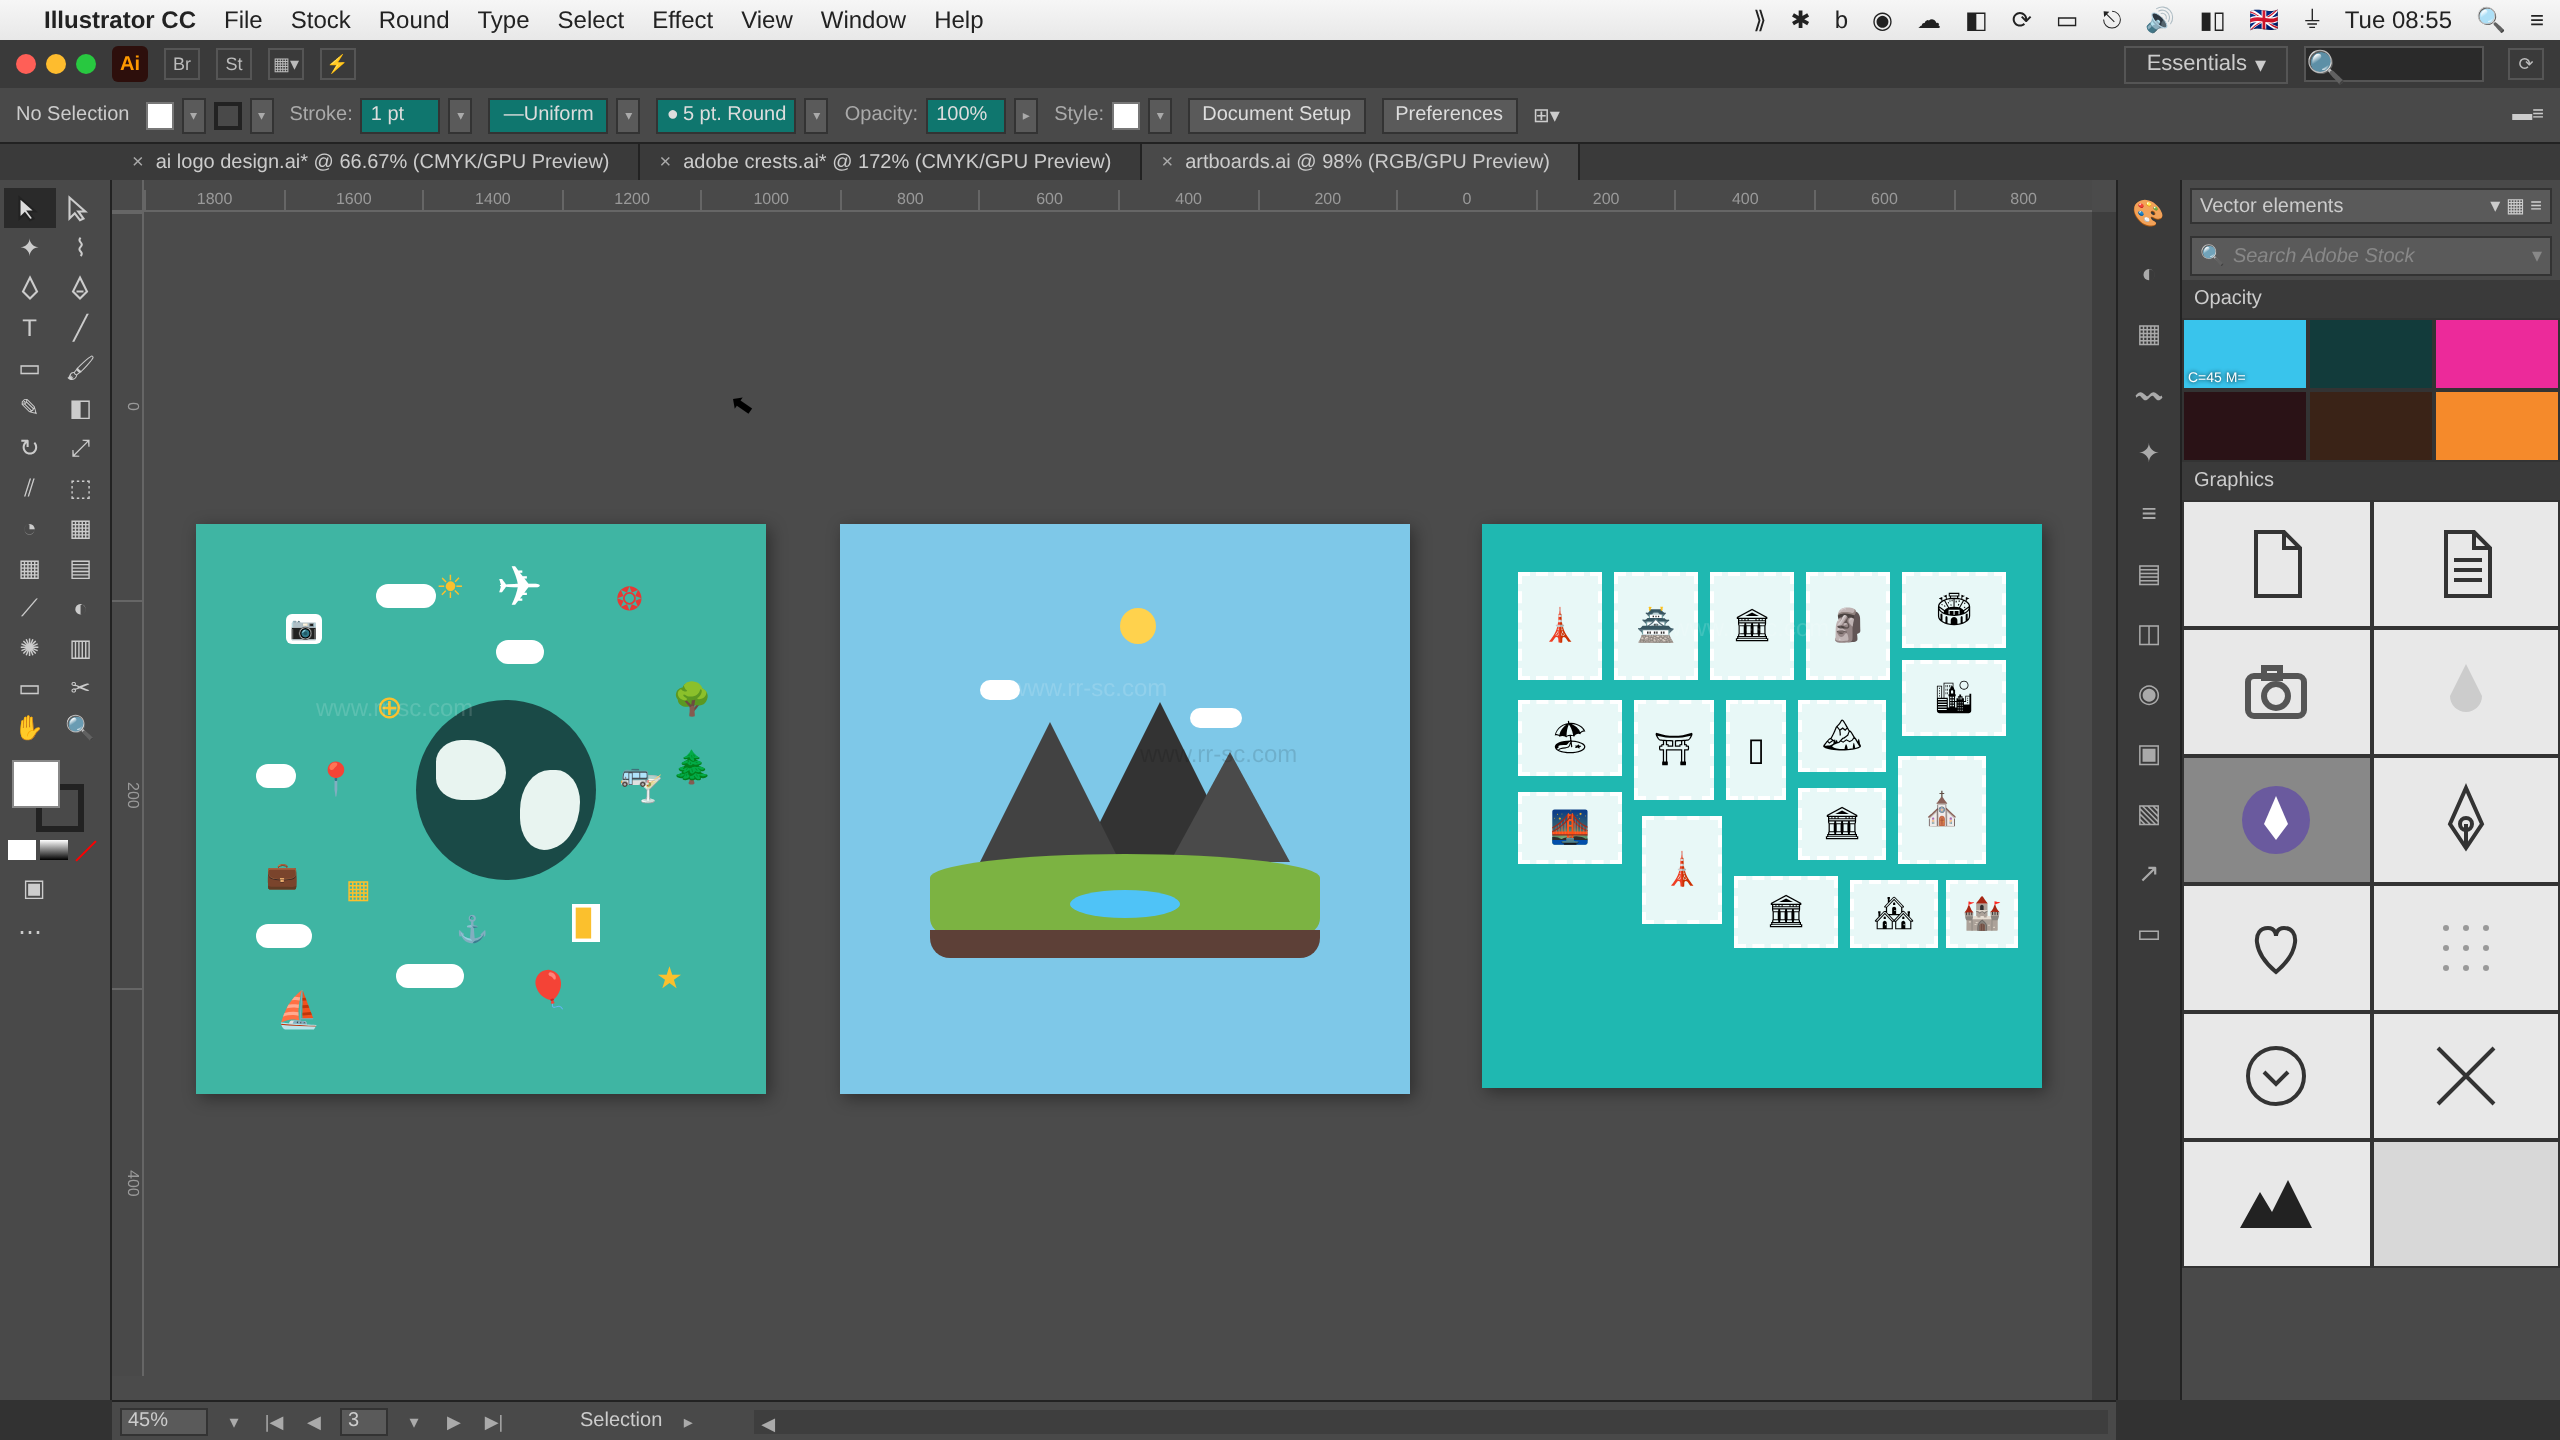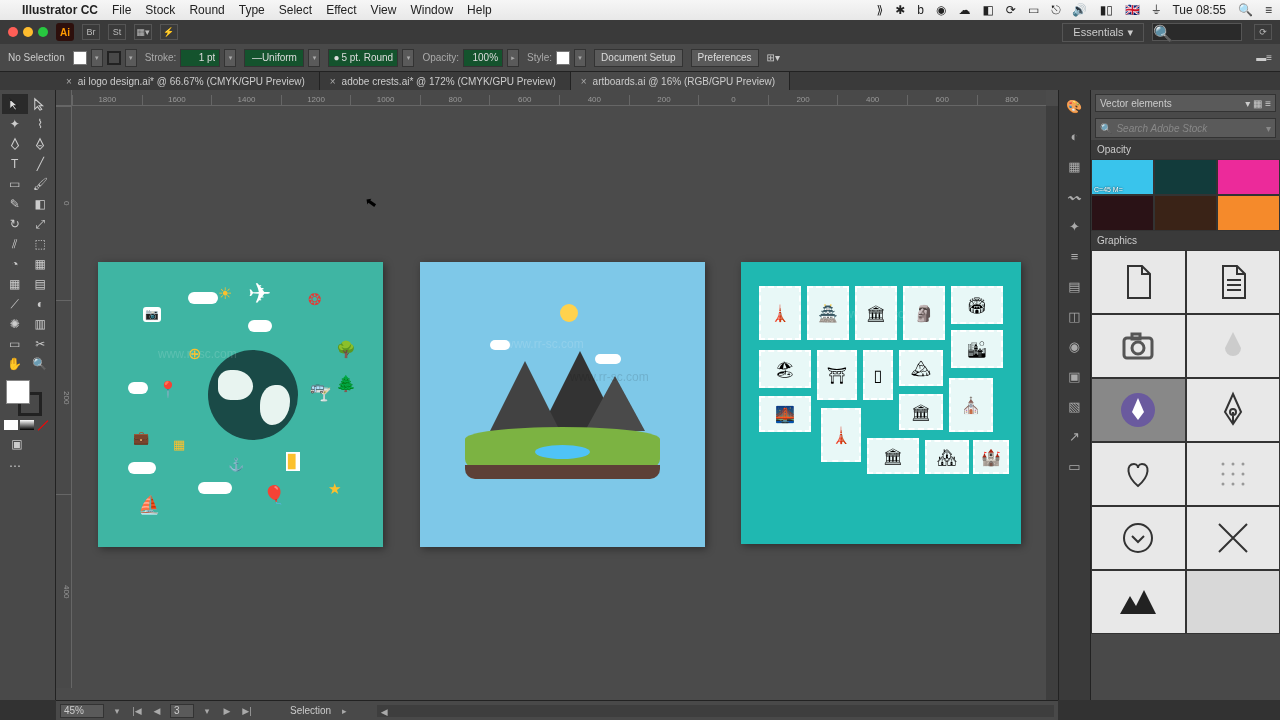--- a/index.html
+++ b/index.html
@@ -20,21 +20,21 @@
 .titlebar-btn { width: 18px; height: 16px; border: 1px solid #555; background: #3a3a3a; color: #bbb; font-size: 9px; display: flex; align-items: center; justify-content: center; }
 .titlebar-spacer { flex: 1; }
 .workspace-btn { background: #3a3a3a; color: #ccc; padding: 2px 10px; border: 1px solid #555; font-size: 11px; display: flex; align-items: center; gap: 4px; }
 .search-box { width: 90px; height: 18px; background: #2a2a2a; border: 1px solid #555; }
 
 
 .control-bar { height: 28px; background: #494949; border-bottom: 1px solid #222; display: flex; align-items: center; padding: 0 8px; gap: 8px; font-size: 10px; color: #ccc; }
 .ctrl-seg { display: flex; align-items: center; gap: 4px; }
 .ctrl-label { color: #aaa; }
 .ctrl-swatch { width: 14px; height: 14px; background: #fff; border: 1px solid #777; }
-.ctrl-input { height: 18px; background: #14532d; border: 1px solid #333; color: #ddd; font-size: 10px; padding: 0 4px; text-align: right; }
+.ctrl-input { height: 18px; background: #0f766e; border: 1px solid #333; color: #ddd; font-size: 10px; padding: 0 4px; }
 .ctrl-btn { height: 18px; padding: 0 6px; background: #5a5a5a; border: 1px solid #333; color: #ddd; font-size: 10px; }
 .dropdown-arrow { width: 12px; height: 18px; display: flex; align-items: center; justify-content: center; background: #5a5a5a; border: 1px solid #333; color: #aaa; font-size: 7px; }
 
 
 .doc-tabs { height: 18px; background: #3a3a3a; display: flex; padding-left: 56px; }
 .doc-tab { padding: 2px 14px 2px 10px; font-size: 10px; color: #ccc; background: #3a3a3a; border-right: 1px solid #222; display: flex; align-items: center; gap: 6px; }
 .doc-tab.active { background: #494949; }
 .tab-close { font-size: 10px; color: #aaa; }
 
 
@@ -218,21 +218,21 @@
   <div class="doc-tab">
       <span class="tab-close">×</span>
       <span>ai logo design.ai* @ 66.67% (CMYK/GPU Preview)</span>
     </div>
   <div class="doc-tab">
       <span class="tab-close">×</span>
       <span>adobe crests.ai* @ 172% (CMYK/GPU Preview)</span>
     </div>
   <div class="doc-tab active">
       <span class="tab-close">×</span>
-      <span>artboards.ai @ 16% (RGB/GPU Preview)</span>
+      <span>artboards.ai @ 98% (RGB/GPU Preview)</span>
     </div>
 </div>
 
 <div class="main">
 
   <div class="toolbox">
     <div class="tool-row">
         <div class="tool sel">
           <svg viewBox="0 0 16 16">
             <path d="M2 2 L2 14 L5 11 L8 15 L10 14 L7 10 L11 10 Z" fill="#ddd" stroke="#222"></path>

